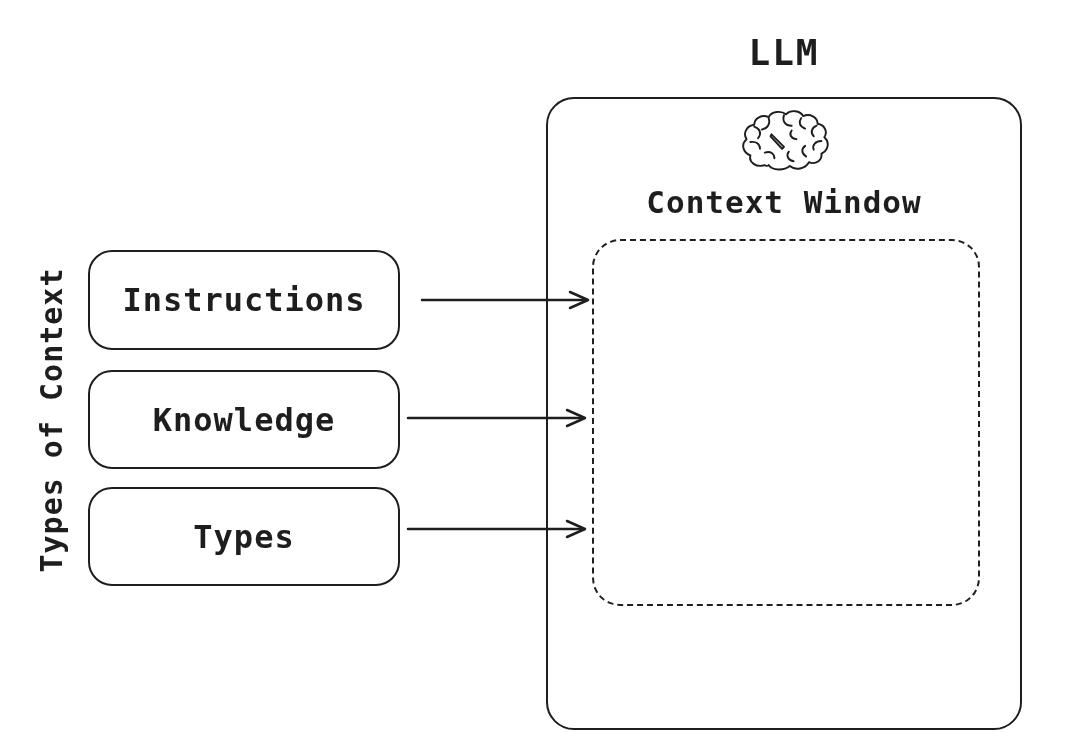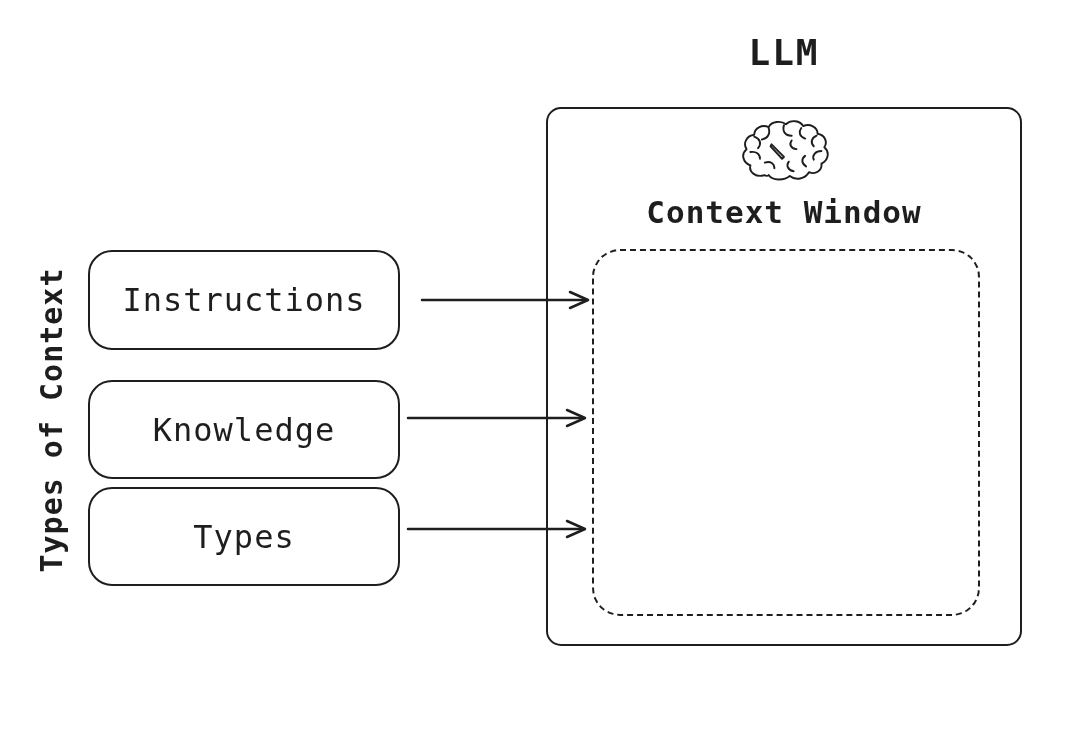--- a/index.html
+++ b/index.html
@@ -26,50 +26,50 @@
     align-items: center;
     justify-content: center;
   }
   .type-box {
     left: 88px;
     width: 312px;
     height: 100px;
   }
   .type-label {
     font-size: 32px;
-    font-weight: 400;
+    font-weight: 700;
     letter-spacing: 1px;
     white-space: nowrap;
   }
   #box-instructions { top: 250px; }
-  #box-knowledge    { top: 380px; height: 99px; text-align: center; }
+  #box-knowledge    { top: 370px; height: 99px; text-align: center; }
   #box-tools        { top: 487px; height: 99px; }
 
   #vertical-label {
     position: absolute;
     left: -118px;
     top: 403px;
     width: 340px;
     height: 34px;
     line-height: 34px;
     text-align: center;
     font-size: 30px;
     font-weight: 700;
     letter-spacing: 1px;
     transform: rotate(-90deg);
     transform-origin: center center;
     white-space: nowrap;
   }
 
   #llm-box {
     left: 546px;
-    top: 107px;
+    top: 97px;
     width: 476px;
-    height: 539px;
-    border-radius: 15px;
+    height: 633px;
+    border-radius: 28px;
     display: block;
   }
   #llm-title {
     position: absolute;
     left: 546px;
     top: 32px;
     width: 476px;
     text-align: center;
     font-size: 36px;
     font-weight: 700;

